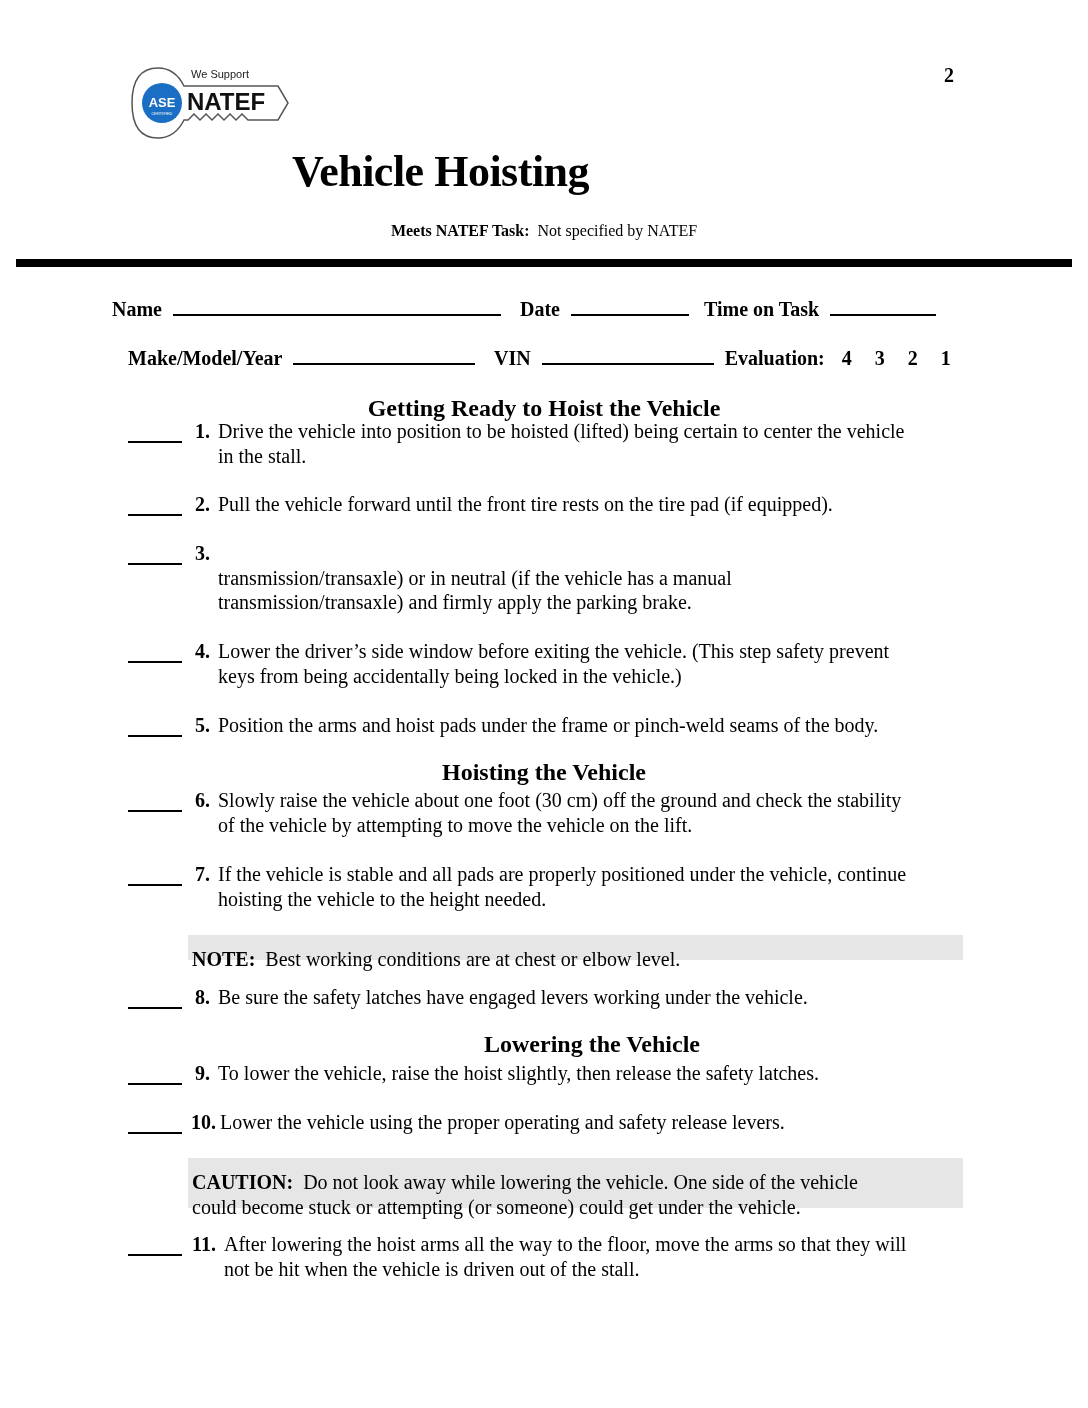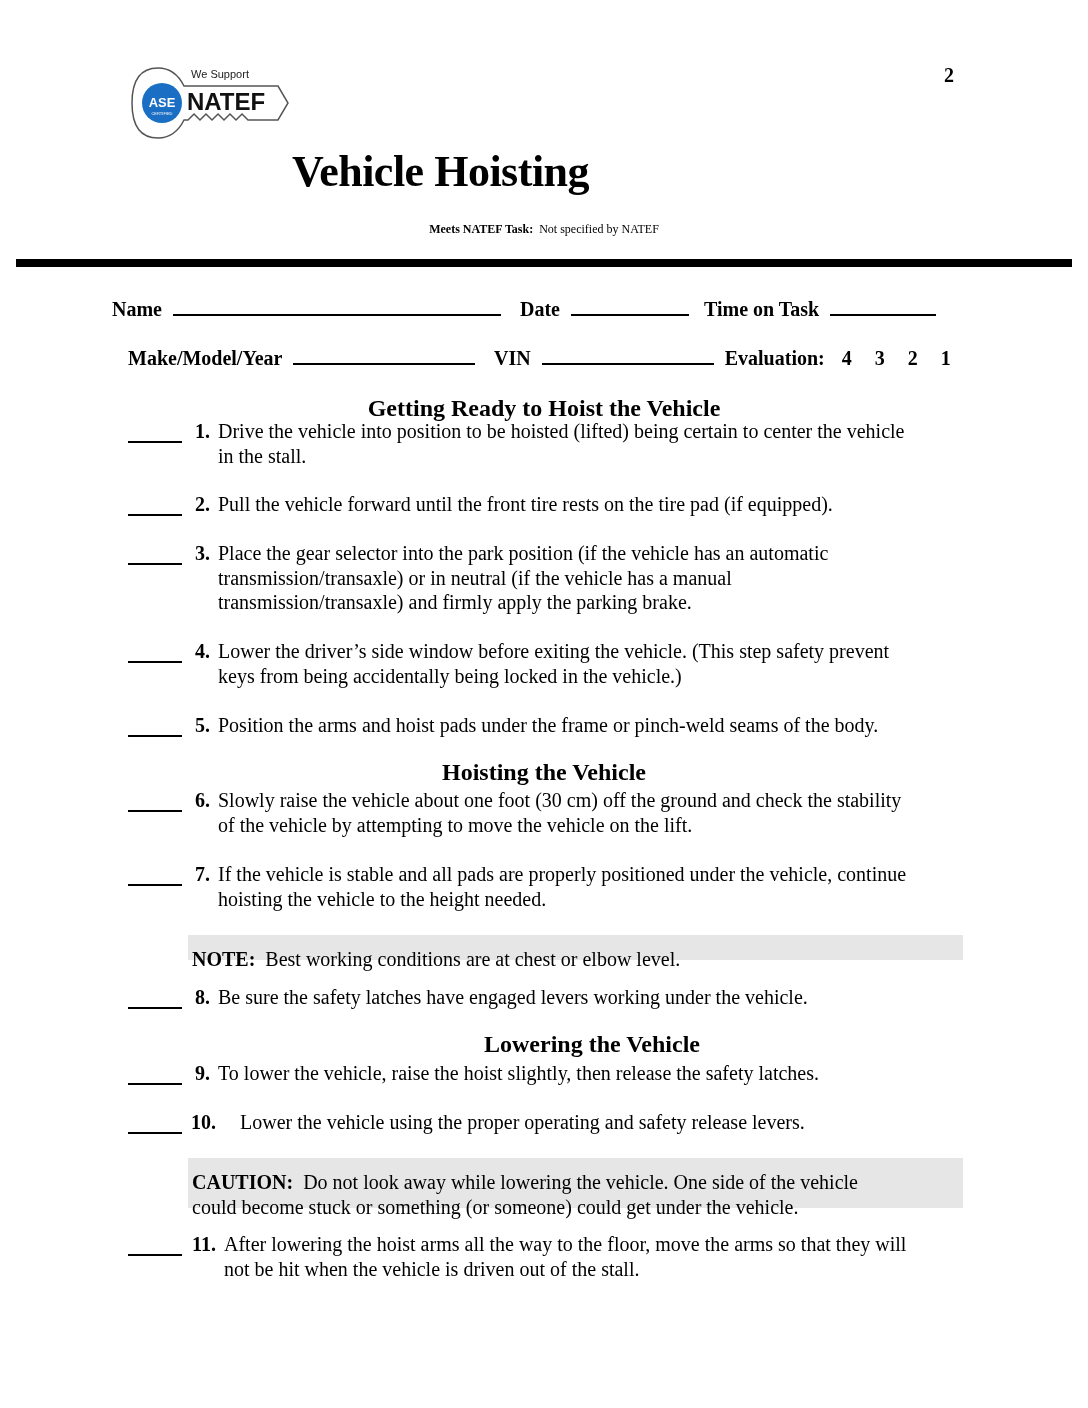--- a/index.html
+++ b/index.html
@@ -9,21 +9,21 @@
 
   
   .logo { left: 128px; top: 58px; width: 165px; height: 90px; }
   .logo svg { width: 165px; height: 90px; display: block; }
 
   .page-num { left: 944px; top: 64px; font-size: 20px; font-weight: bold; }
 
   .title { left: 0; width: 881px; top: 146px; text-align: center;
            font-size: 44px; font-weight: bold; letter-spacing: -0.5px; }
 
-  .task-line { left: 0; width: 1088px; top: 222px; text-align: center; font-size: 12px; }
+  .task-line { left: 0; width: 1088px; top: 222px; text-align: center; font-size: 16px; }
   .task-line b { font-weight: bold; }
 
   .rule { left: 16px; top: 259px; width: 1056px; height: 8px; background: #000; }
 
   .field-row { font-size: 20px; font-weight: bold; white-space: nowrap; }
   .blank-line { display: inline-block; border-bottom: 2px solid #000; height: 18px; vertical-align: baseline; }
 
   .section-head { left: 0; width: 1088px; text-align: center; font-size: 24px; font-weight: bold; }
 
   .step { left: 128px; width: 840px; font-size: 20px; line-height: 24.5px; }
@@ -94,21 +94,21 @@
 <div class="abs step" style="top:492px; height:25px;">
   <span class="check"></span>
   <span class="num" style="left:60px; width:22px;">2.</span>
   <span class="text" style="left:90px;"><span>Pull the vehicle forward until the front tire rests on the tire pad (if equipped).</span></span>
 </div>
 
 <div class="abs step" style="top:541px; height:75px;">
   <span class="check"></span>
   <span class="num" style="left:60px; width:22px;">3.</span>
   <span class="text" style="left:90px;">
-    <span>Place the gear selector into the park position (if the vehicle has an automatic</span><br><span>transmission/transaxle) or in neutral (if the vehicle has a manual</span><br><span>transmission/transaxle) and firmly apply the parking brake.</span>
+    <br><span>transmission/transaxle) or in neutral (if the vehicle has a manual</span><br><span>transmission/transaxle) and firmly apply the parking brake.</span>
   </span>
 </div>
 
 <div class="abs step" style="top:639px; height:50px;">
   <span class="check"></span>
   <span class="num" style="left:60px; width:22px;">4.</span>
   <span class="text" style="left:90px;">
     <span>Lower the driver’s side window before exiting the vehicle.  (This step safety prevent</span><br><span>keys from being accidentally being locked in the vehicle.)</span>
   </span>
 </div>
@@ -152,26 +152,26 @@
 
 <div class="abs step" style="top:1061px; height:25px;">
   <span class="check"></span>
   <span class="num" style="left:60px; width:22px;">9.</span>
   <span class="text" style="left:90px;"><span>To lower the vehicle, raise the hoist slightly, then release the safety latches.</span></span>
 </div>
 
 <div class="abs step" style="top:1110px; height:25px;">
   <span class="check"></span>
   <span class="num" style="left:58px; width:30px;">10.</span>
-  <span class="text" style="left:112px;"><span>Lower the vehicle using the proper operating and safety release levers.</span></span>
+  <span class="text" style="left:92px;"><span>Lower the vehicle using the proper operating and safety release levers.</span></span>
 </div>
 
 <div class="abs note-box" style="top:1158px; height:50px;">
   <b>CAUTION:</b>&nbsp;
-  <span><span>Do not look away while lowering the vehicle.  One side of the vehicle</span><br><span>could become stuck or something (or someone) could get under the vehicle.</span></span>
+  <span><span>Do not look away while lowering the vehicle.  One side of the vehicle</span><br><span>could become stuck or attempting (or someone) could get under the vehicle.</span></span>
 </div>
 
 <div class="abs step" style="top:1232px; height:50px;">
   <span class="check"></span>
   <span class="num" style="left:58px; width:30px;">11.</span>
   <span class="text" style="left:96px;">
     <span>After lowering the hoist arms all the way to the floor, move the arms so that they will</span><br><span>not be hit when the vehicle is driven out of the stall.</span>
   </span>
 </div>
 

